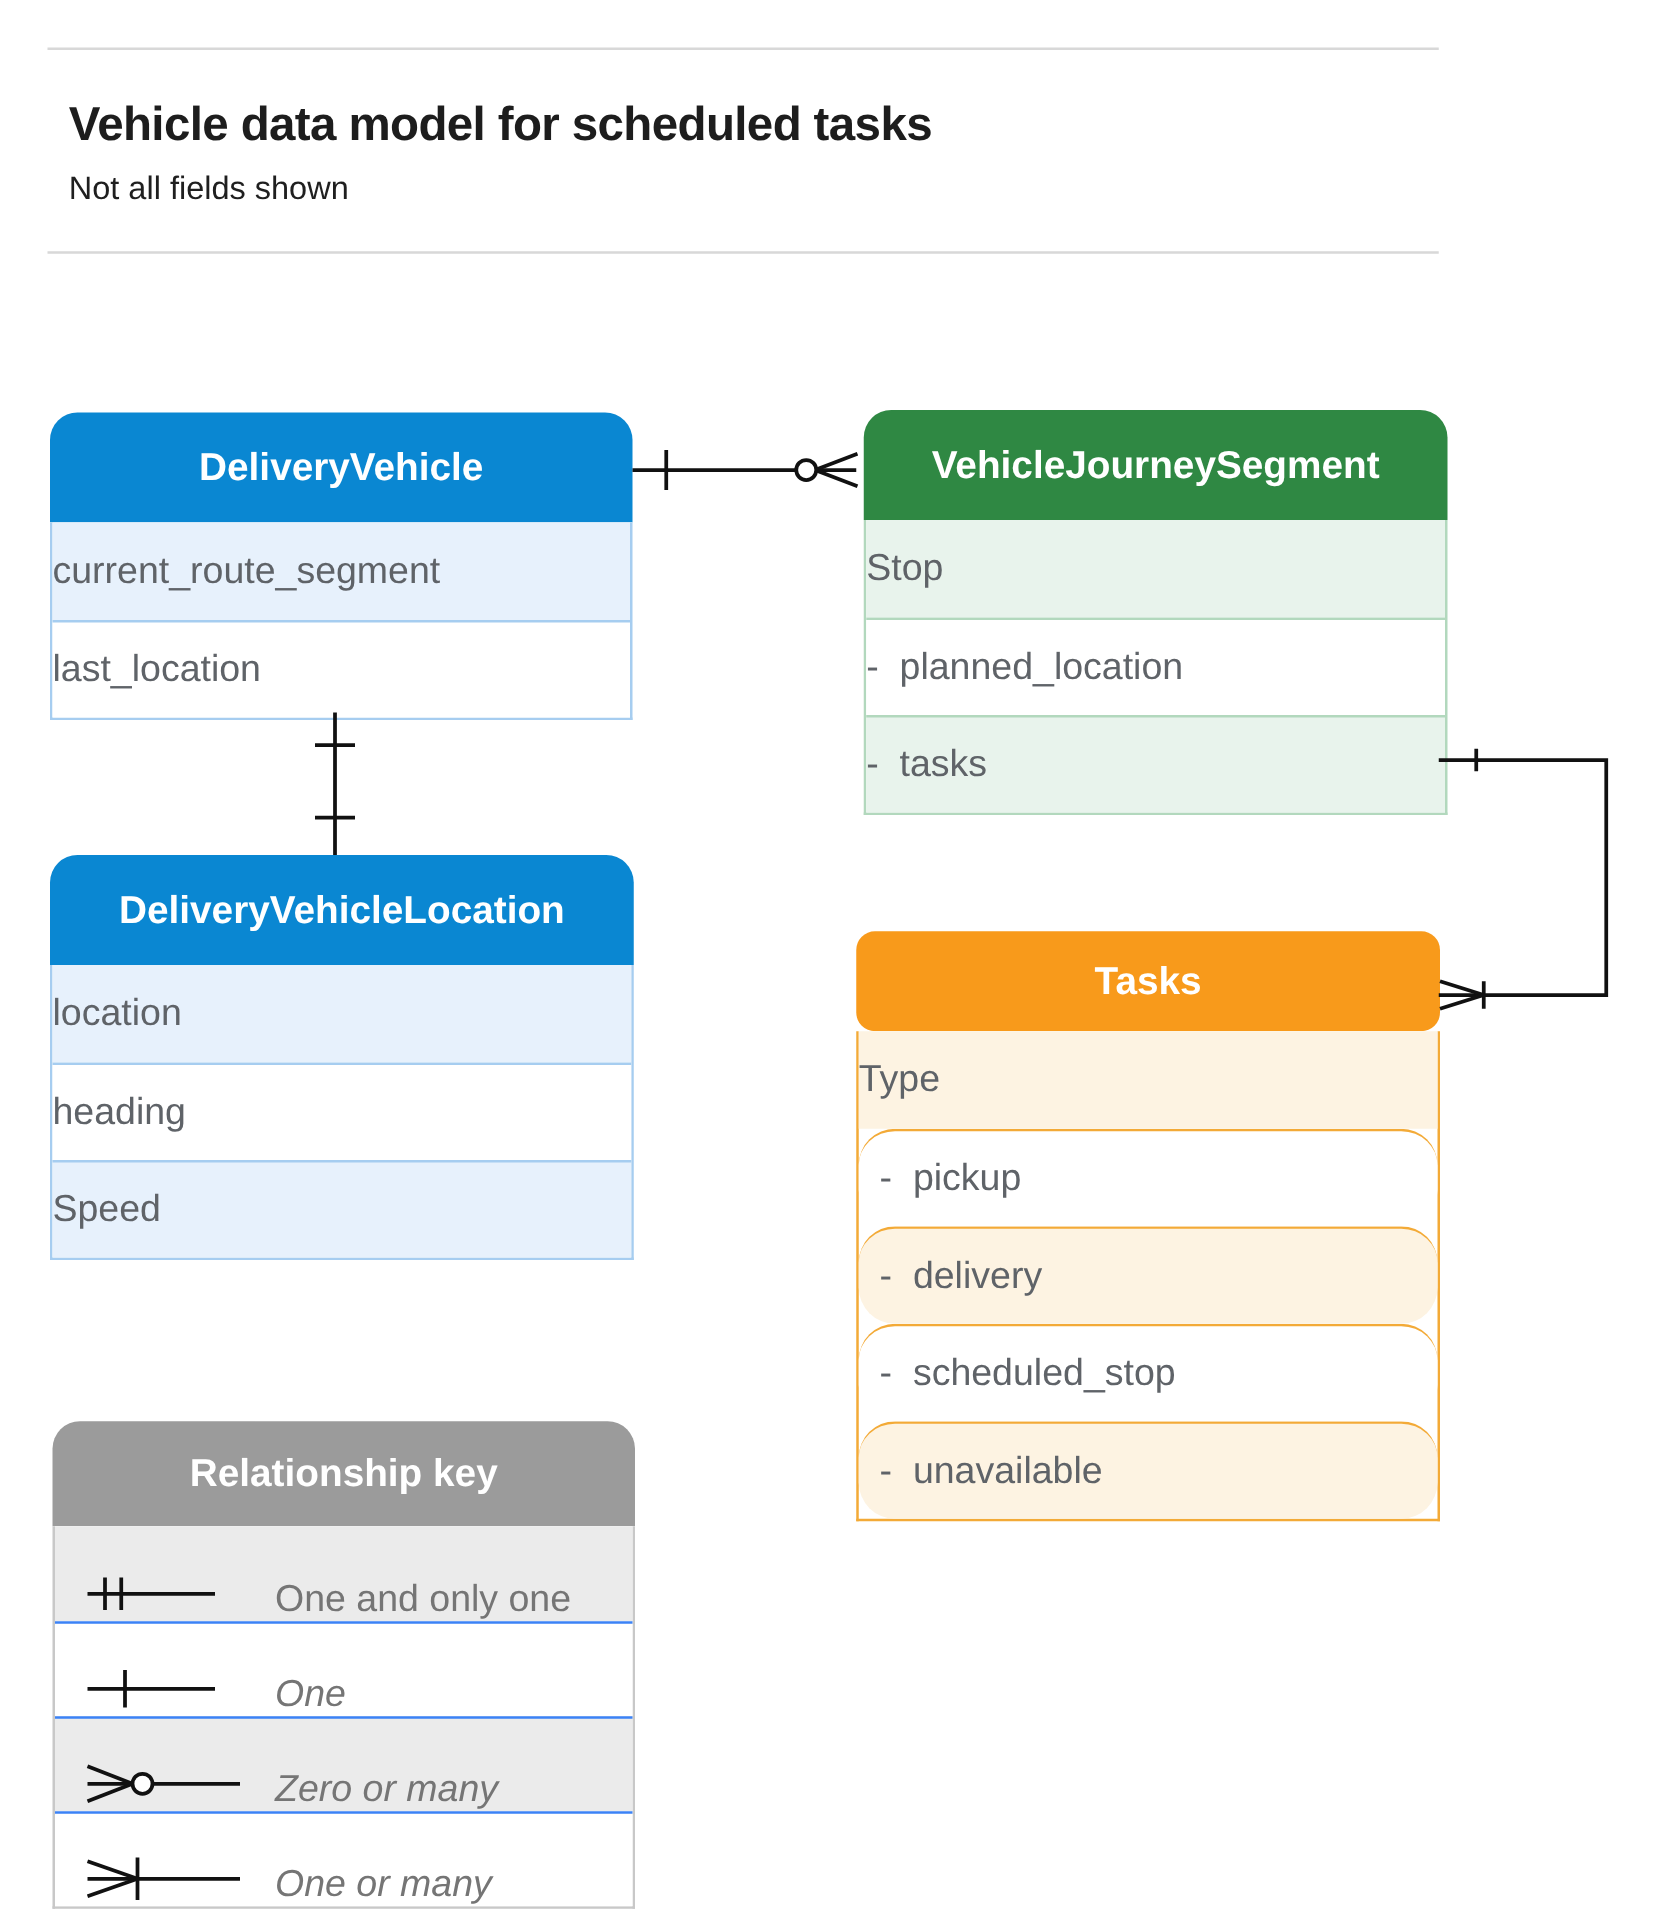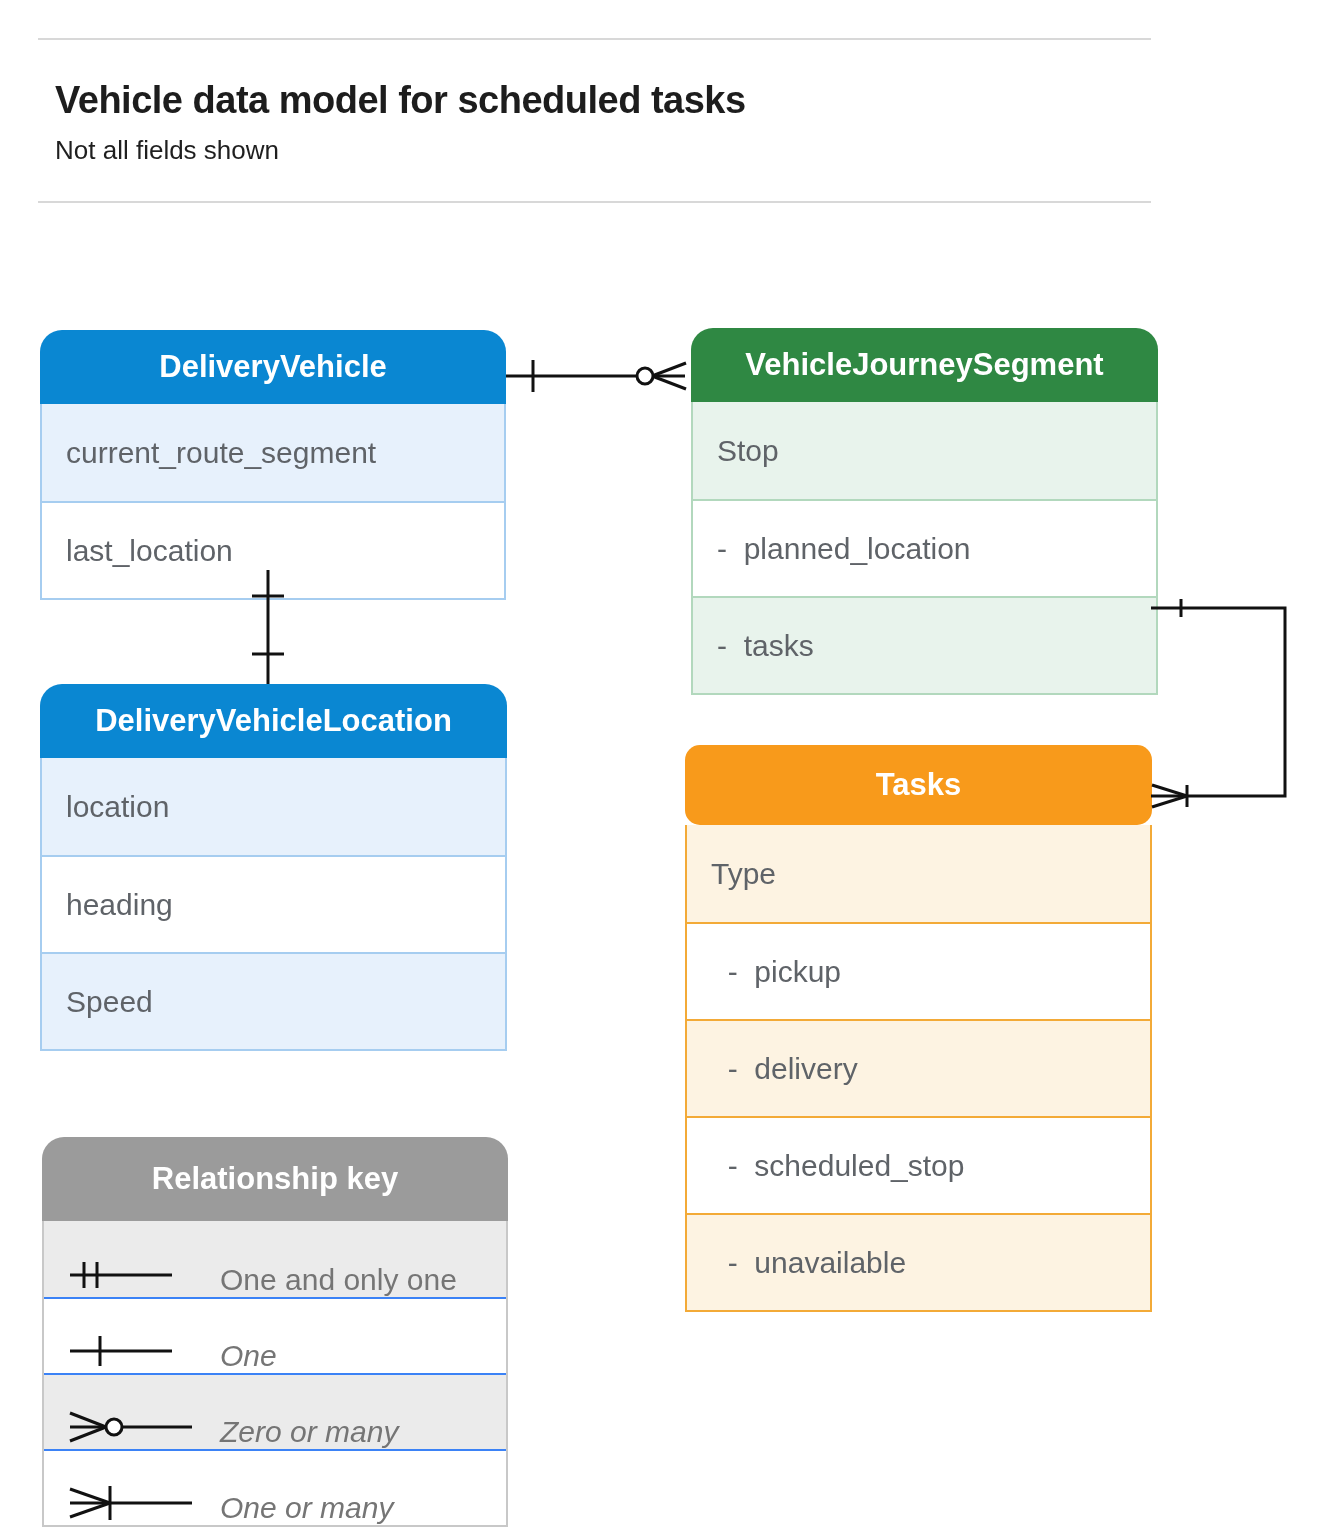--- a/index.html
+++ b/index.html
@@ -18,30 +18,29 @@
     font-size: 38px; font-weight: bold; color: #1d1d1d; line-height: 44px;
     letter-spacing: -0.5px;
   }
   .subtitle {
     position: absolute; left: 55px; top: 134px;
     font-size: 26px; color: #1f1f1f; line-height: 32px;
   }
 
   .entity { position: absolute; }
   .entity-header {
-    height: 74px;
+    height: 88px;
     border-radius: 22px 22px 0 0;
     display: flex; align-items: center; justify-content: center;
     color: #ffffff; font-weight: bold; font-size: 31px;
   }
   .entity-body { background: #ffffff; border: 2px solid; border-top: none; }
   .entity-row {
-    height: 97px;
+    height: 78px;
     display: flex; align-items: center;
-    padding-left: 24px;
     font-size: 30px; color: #5f6368;
     white-space: pre;
     background: #ffffff;
   }
   .entity-row + .entity-row { border-top: 2px solid; }
 
   
   .blue .entity-header { background: #0a87d2; }
   .blue .entity-body { border-color: #a6cdf0; }
   .blue .entity-row + .entity-row { border-top-color: #a6cdf0; }
@@ -49,21 +48,21 @@
 
   
   .green .entity-header { background: #2f8843; }
   .green .entity-body { border-color: #b2d8bd; }
   .green .entity-row + .entity-row { border-top-color: #b2d8bd; }
   .green .entity-row:nth-child(odd) { background: #e8f3ec; }
 
   
   .orange .entity-header { background: #f89a1b; border-radius: 15px; }
   .orange .entity-body { border-color: #f3aa37; }
-  .orange .entity-row + .entity-row { border-top-color: #f3aa37; }
+  .orange .entity-row + .entity-row { border-top-color: #f3aa37; border-radius: 29px; }
   .orange .entity-row:nth-child(odd) { background: #fdf3e2; }
 
   
   .gray .entity-header { background: #9b9b9b; height: 84px; }
   .gray .entity-body { border-color: #c8c8c8; }
   .key-row {
     height: 76px;
     display: flex; align-items: flex-end;
     padding-left: 24px;
     background: #ffffff;

